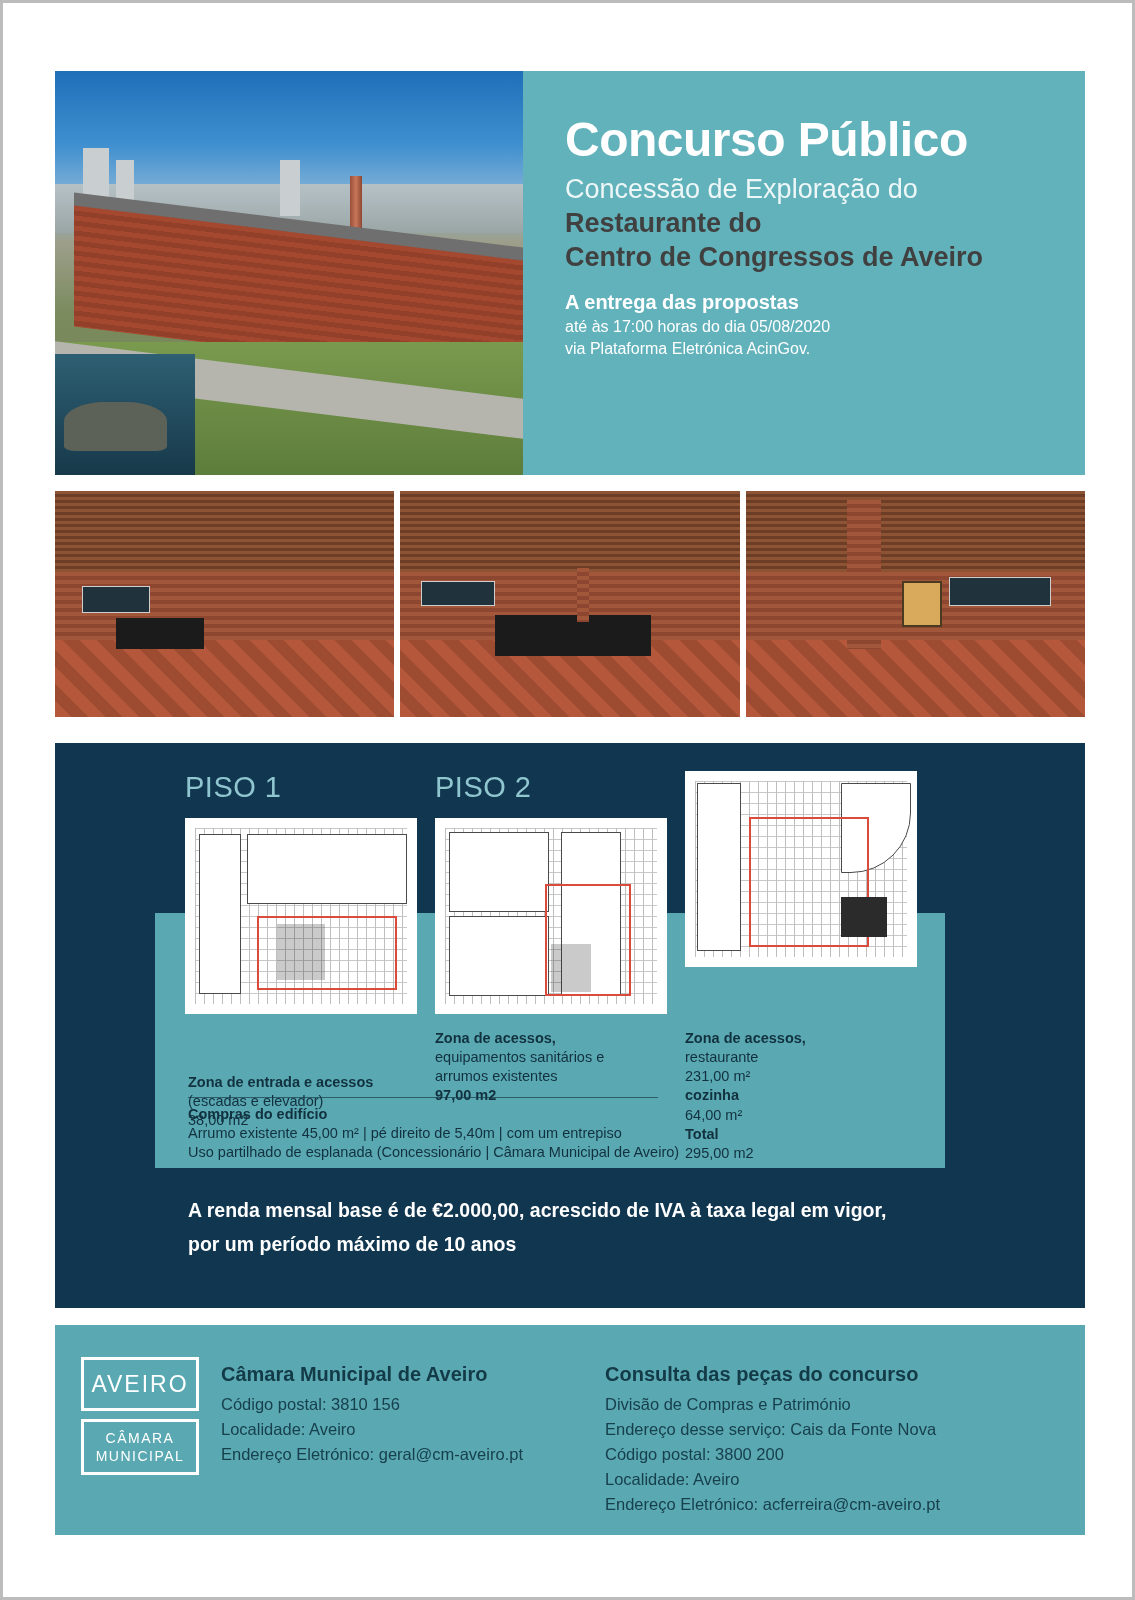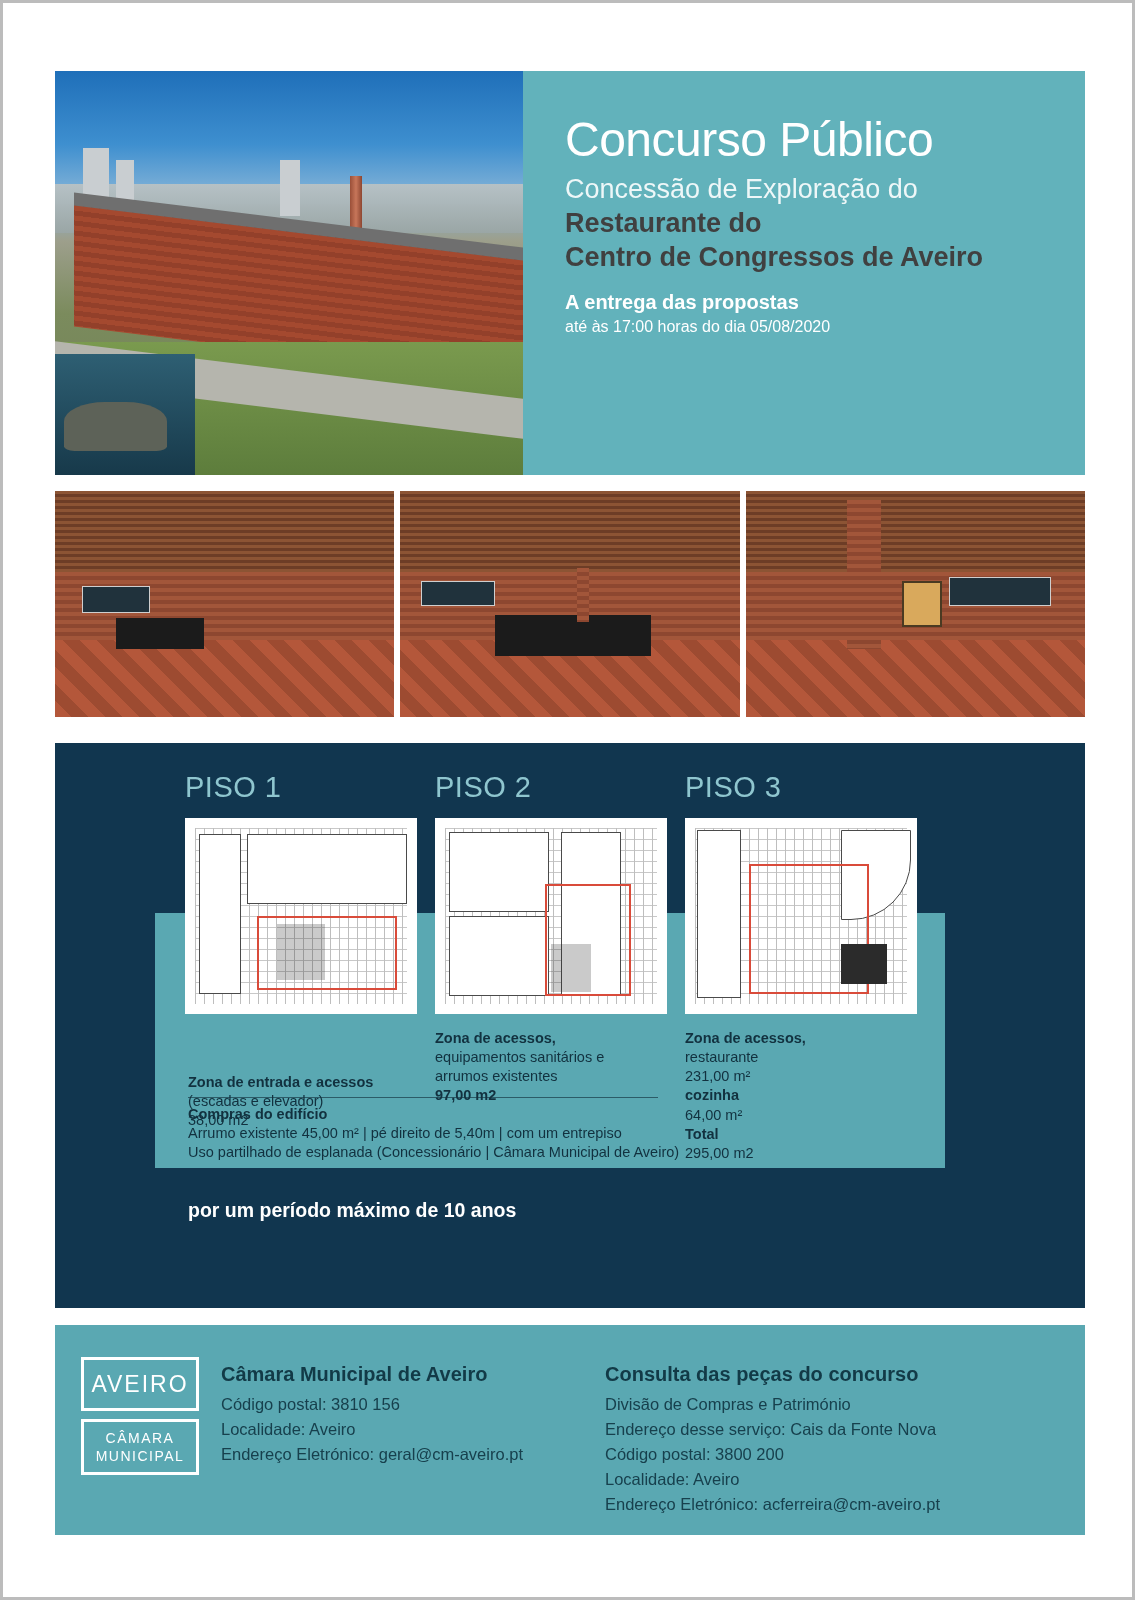--- a/index.html
+++ b/index.html
@@ -73,21 +73,21 @@
   .deck {
     position:absolute; left:2%; bottom:6%; width:22%; height:12%;
     background:#5d6258; border-radius:40% 40% 10% 10%;
   }
   .hero-text {
     flex: 1;
     padding: 44px 40px 20px 42px;
     color: #ffffff;
   }
   .h-title {
-    font-size: 48px; font-weight: normal; letter-spacing: -0.5px;
+    font-size: 48px; font-weight: bold; letter-spacing: -0.5px;
     line-height: 1.05; margin-bottom: 8px;
   }
   .h-sub1 { font-size: 27px; font-weight: 300; color:#eef7f8; line-height:1.25; }
   .h-sub2 { font-size: 27px; font-weight: bold; color:#404040; line-height:1.25; }
   .h-deadline-bold { font-size: 20px; font-weight: bold; margin-top: 14px; line-height:1.35;}
   .h-deadline { font-size: 16px; font-weight: 300; line-height:1.4; }
 
   
   .strip {
     position:absolute; left:52px; top:488px;
@@ -219,20 +219,21 @@
       <div class="water"></div>
       <div class="deck"></div>
     </div>
     <div class="hero-text">
       <div class="h-title">Concurso Público</div>
       <div class="h-sub1">Concessão de Exploração do</div>
       <div class="h-sub2">Restaurante do</div>
       <div class="h-sub2">Centro de Congressos de Aveiro</div>
       <div class="h-deadline-bold">A entrega das propostas</div>
       <div class="h-deadline">até às 17:00 horas do dia 05/08/2020</div>
+      <div class="h-deadline">via Plataforma Eletrónica AcinGov.</div>
     </div>
   </div>
 
   <div class="strip">
     <div class="ph">
       <div class="ceil"></div>
       <div class="wall"></div>
       <div class="floor"></div>
       <div class="art" style="left:8%; top:42%; width:20%; height:12%;"></div>
       <div class="counter" style="left:18%; top:56%; width:26%; height:14%;"></div>
@@ -277,21 +278,20 @@
       <div class="grid"></div>
       <div class="blk" style="left:8px; top:8px; width:100px; height:80px;"></div>
       <div class="blk" style="left:8px; top:92px; width:100px; height:80px;"></div>
       <div class="blk" style="left:120px; top:8px; width:60px; height:164px;"></div>
       <div class="redline" style="left:104px; top:60px; width:86px; height:112px;"></div>
       <div class="dark" style="left:110px; top:120px; width:40px; height:48px; opacity:.25;"></div>
     </div>
   </div>
 
   <div style="position:absolute; left:682px; top:768px; width:250px;">
-    <div class="fl-title">PISO 3</div>
     <div class="plan">
       <div class="grid"></div>
       <div class="blk" style="left:6px; top:6px; width:44px; height:168px;"></div>
       <div class="blk" style="left:150px; top:6px; width:70px; height:90px; border-radius:0 0 60px 0;"></div>
       <div class="redline" style="left:58px; top:40px; width:120px; height:130px;"></div>
       <div class="dark" style="left:150px; top:120px; width:46px; height:40px;"></div>
     </div>
   </div>
 
   <div class="cap" style="left:185px; top:1070px; width:230px;">
@@ -319,20 +319,21 @@
 
   <div class="hr-thin" style="left:185px; top:1094px; width:470px;"></div>
 
   <div class="cap" style="left:185px; top:1102px; width:560px;">
     <div class="t">Compras do edifício</div>
     <div>Arrumo existente 45,00 m²  |  pé direito de 5,40m | com um entrepiso</div>
     <div>Uso partilhado de esplanada (Concessionário | Câmara Municipal de Aveiro)</div>
   </div>
 
   <div class="rent">
+    <div>A renda mensal base é de €2.000,00, acrescido de IVA à taxa legal em vigor,</div>
     <div>por um período máximo de 10 anos</div>
   </div>
 
   <div class="footer">
     <div class="logo">
       <div class="box1">AVEIRO</div>
       <div class="box2">
         <span>CÂMARA</span>
         <span>MUNICIPAL</span>
       </div>

